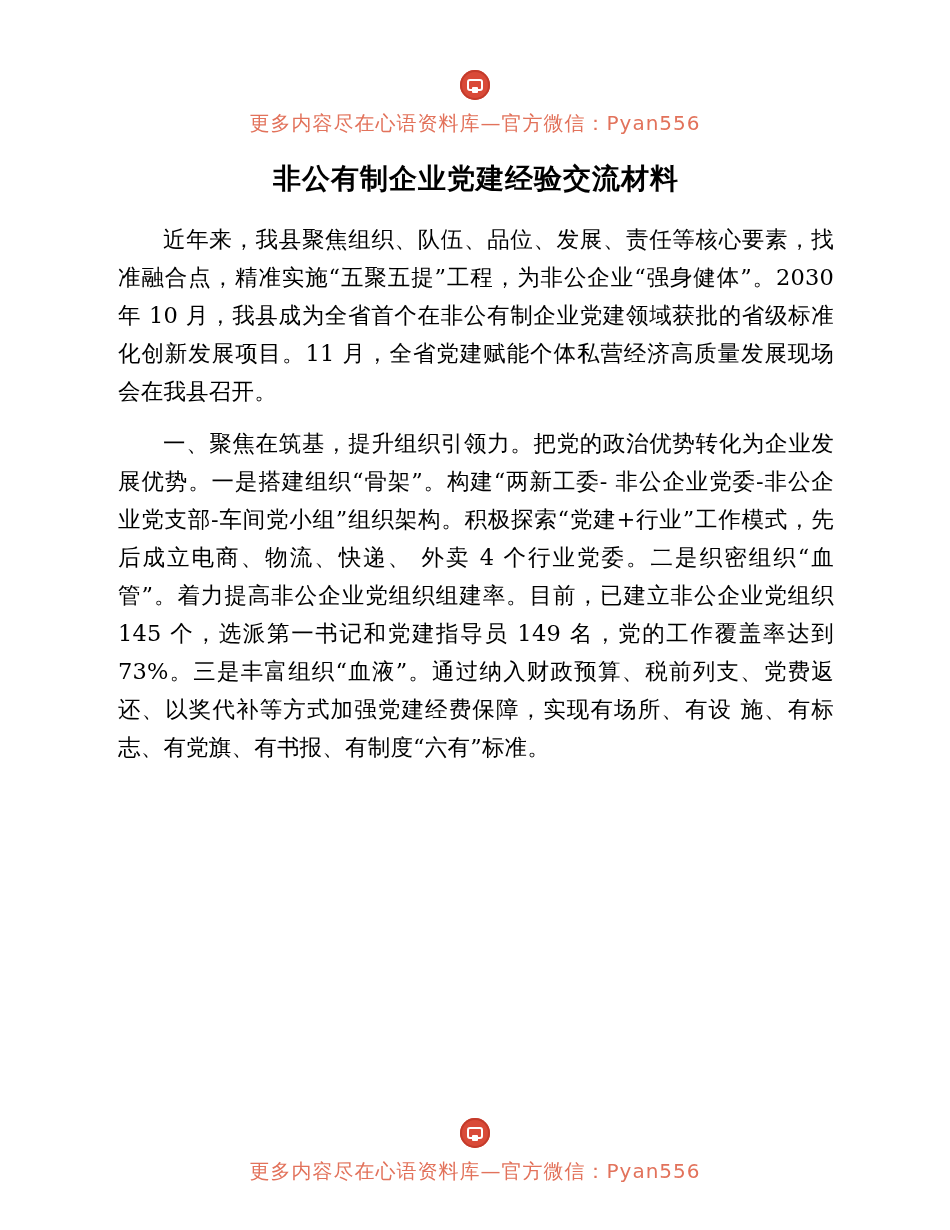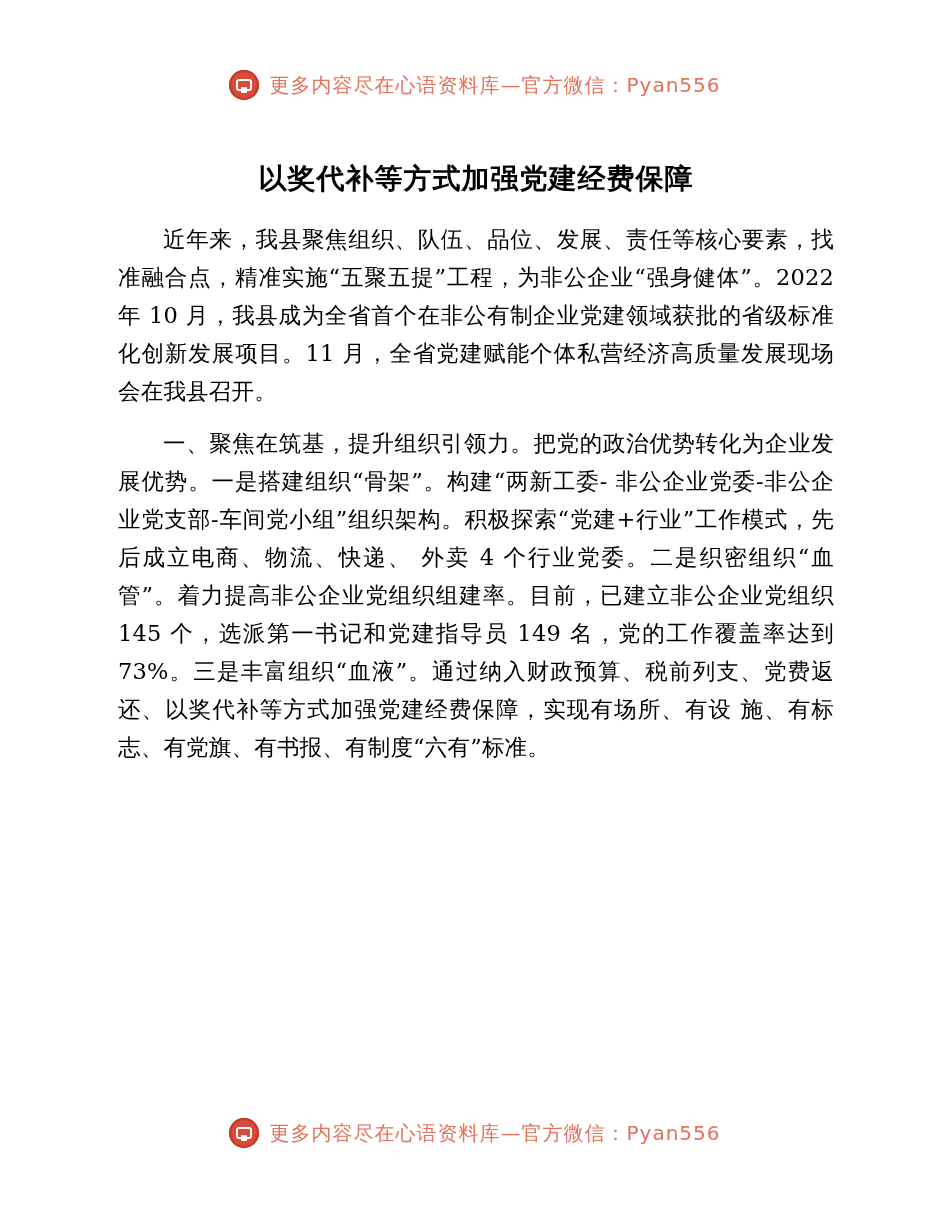--- a/index.html
+++ b/index.html
@@ -25,20 +25,21 @@
   
   .banner {
     position: absolute;
     left: 0;
     width: 950px;
     display: flex;
     align-items: center;
     justify-content: center;
     gap: 10px;
     user-select: none;
+    flex-direction: column;
   }
   .banner-top { top: 70px; }
   .banner-bottom { top: 1118px; }
 
   .banner-logo {
     width: 30px;
     height: 30px;
     border-radius: 50%;
     background: #d94a38;
     position: relative;
@@ -104,22 +105,22 @@
 <body>
 
 <div class="page">
 
   <div class="banner banner-top">
     <span class="banner-logo"></span>
     <span class="banner-text">更多内容尽在心语资料库—官方微信：Pyan556</span>
   </div>
 
   <div class="doc">
-    <h1 class="doc-title">以奖代补等方式加强党建经费保障</h1>
-    <p class="para">近年来，我县聚焦组织、队伍、品位、发展、责任等核心要素，找准融合点，精准实施“五聚五提”工程，为非公企业“强身健体”。2022 年 10 月，我县成为全省首个在非公有制企业党建领域获批的省级标准化创新发展项目。11 月，全省党建赋能个体私营经济高质量发展现场会在我县召开。</p>
+    <h1 class="doc-title">非公有制企业党建经验交流材料</h1>
+    <p class="para">近年来，我县聚焦组织、队伍、品位、发展、责任等核心要素，找准融合点，精准实施“五聚五提”工程，为非公企业“强身健体”。2030 年 10 月，我县成为全省首个在非公有制企业党建领域获批的省级标准化创新发展项目。11 月，全省党建赋能个体私营经济高质量发展现场会在我县召开。</p>
     <p class="para">一、聚焦在筑基，提升组织引领力。把党的政治优势转化为企业发展优势。一是搭建组织“骨架”。构建“两新工委- 非公企业党委-非公企业党支部-车间党小组”组织架构。积极探索“党建+行业”工作模式，先后成立电商、物流、快递、 外卖 4 个行业党委。二是织密组织“血管”。着力提高非公企业党组织组建率。目前，已建立非公企业党组织 145 个，选派第一书记和党建指导员 149 名，党的工作覆盖率达到 73%。三是丰富组织“血液”。通过纳入财政预算、税前列支、党费返还、以奖代补等方式加强党建经费保障，实现有场所、有设 施、有标志、有党旗、有书报、有制度“六有”标准。</p>
   </div>
 
   <div class="banner banner-bottom">
     <span class="banner-logo"></span>
     <span class="banner-text">更多内容尽在心语资料库—官方微信：Pyan556</span>
   </div>
 
 </div>
 

